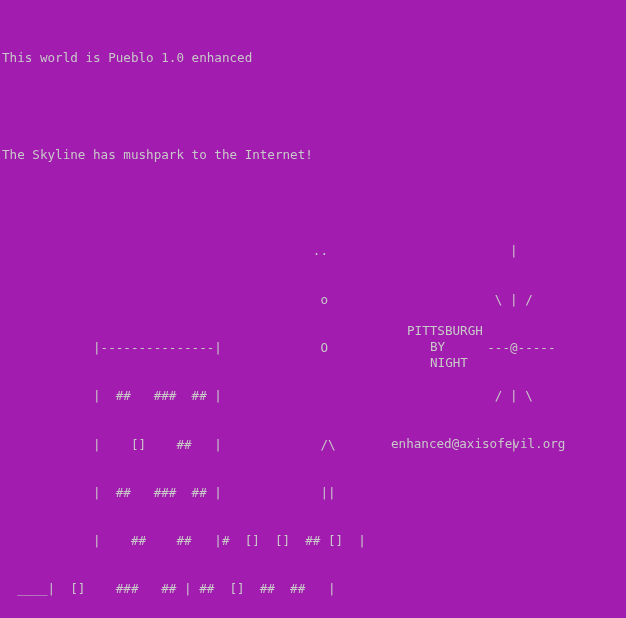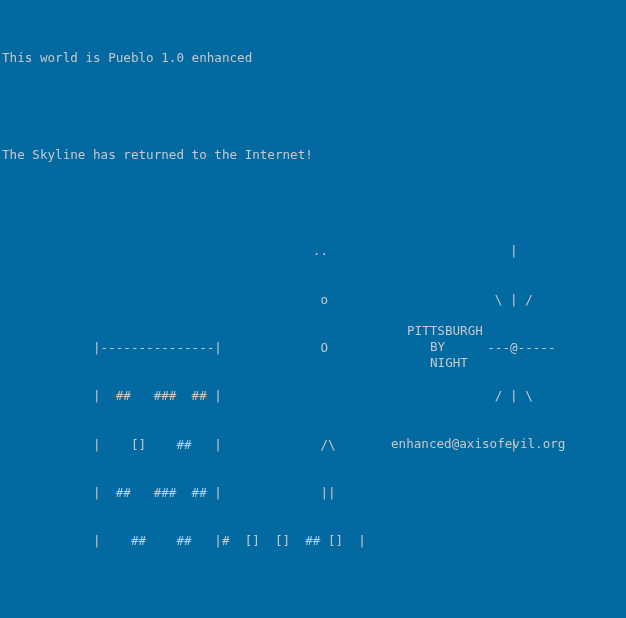--- a/index.html
+++ b/index.html
@@ -9,21 +9,21 @@
   }
   body {
     width: 626px;
     height: 618px;
     overflow: hidden;
     font-family: "DejaVu Sans Mono", monospace;
   }
   #terminal {
     width: 626px;
     height: 618px;
-    background: #0369a1;
+    background: #a21caf;
     color: #c8c8c8;
     font-family: "DejaVu Sans Mono", monospace;
     font-size: 12.6px;
     line-height: 16.1px;
     letter-spacing: 0px;
     white-space: pre;
     padding: 2px 0 0 2px;
     box-sizing: border-box;
   }
   .line {
@@ -42,30 +42,31 @@
     white-space: pre;
   }
 </style>
 </head>
 <body>
 
 <div id="terminal">
 
   <div class="line">This world is Pueblo 1.0 enhanced</div>
   <div class="line"></div>
-  <div class="line">The Skyline has returned to the Internet!</div>
+  <div class="line">The Skyline has mushpark to the Internet!</div>
 
   <div class="overlay-wrap">
     <div class="art-block">                                         ..                        |</div>
     <div class="art-block">                                          o                      \ | /</div>
     <div class="art-block">            |---------------|             O                     ---@-----</div>
     <div class="art-block">            |  ##   ###  ## |                                    / | \</div>
     <div class="art-block">            |    []    ##   |             /\                       |</div>
     <div class="art-block">            |  ##   ###  ## |             ||</div>
     <div class="art-block">            |    ##    ##   |#  []  []  ## []  |</div>
+    <div class="art-block">  ____|  []    ###   ## | ##  []  ##  ##   |</div>
     
     
     
     
     
     
     
     
     
 

